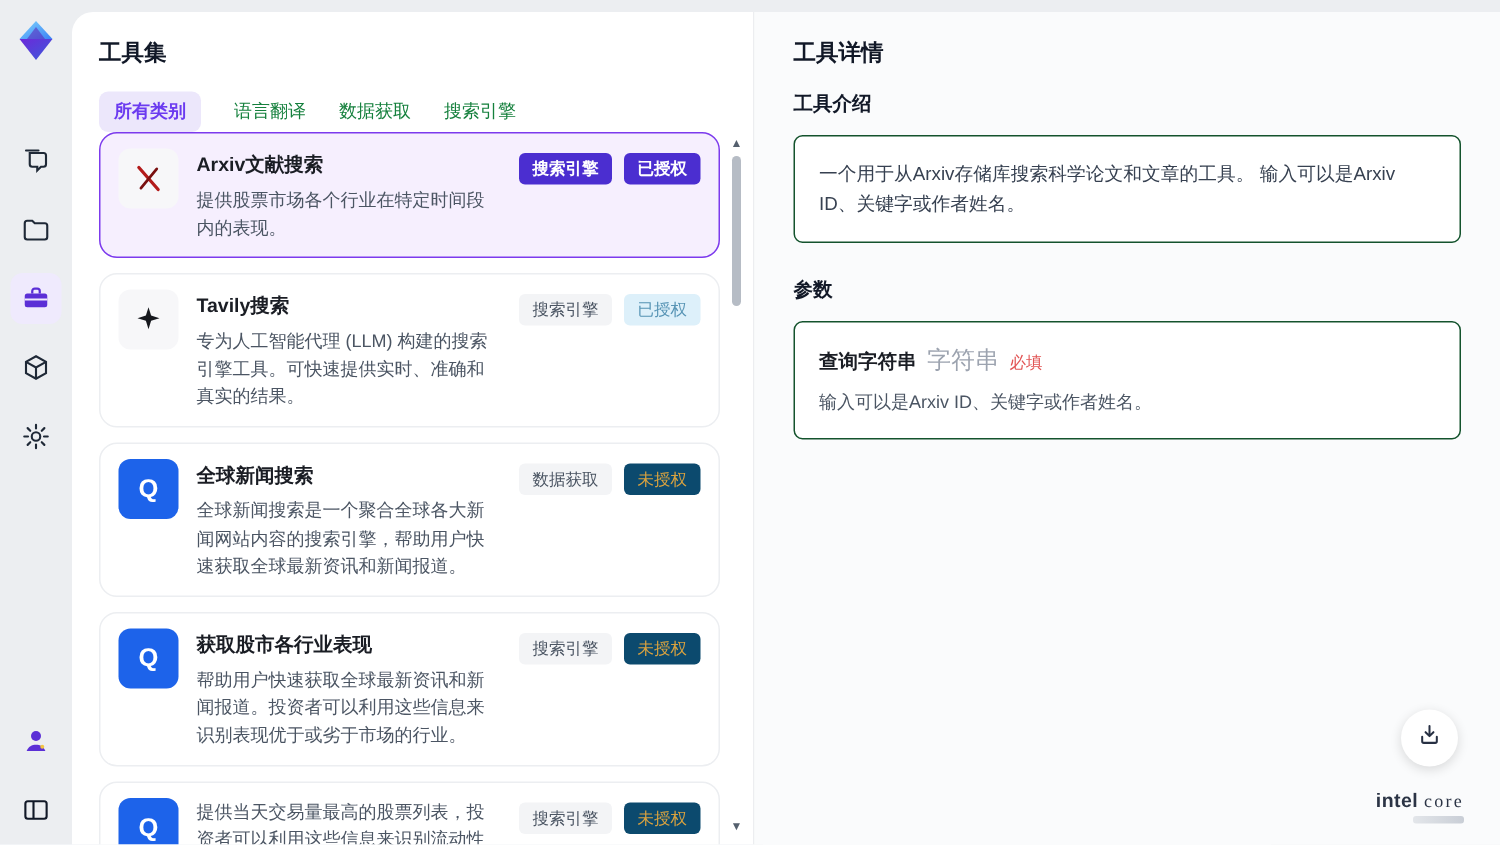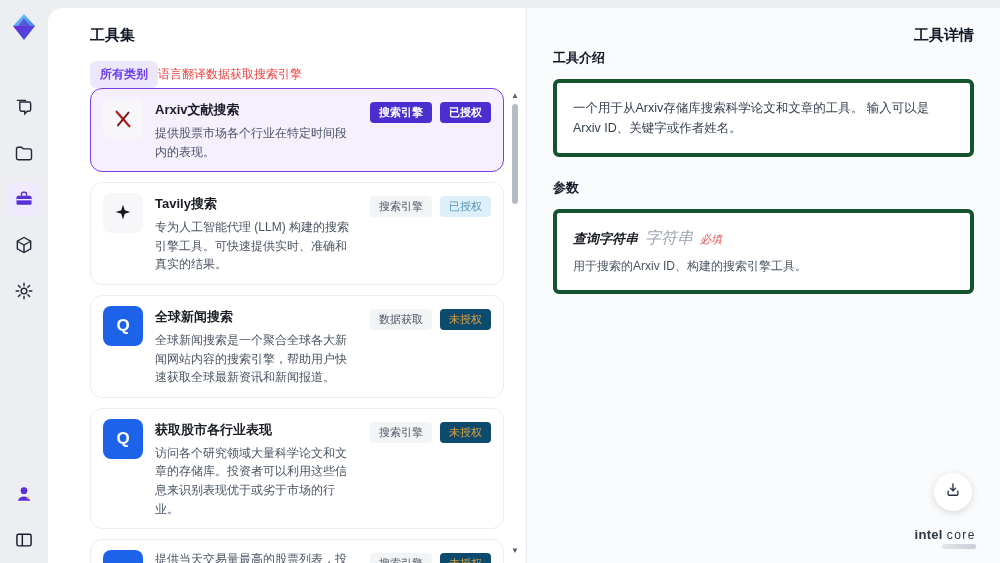--- a/index.html
+++ b/index.html
@@ -24,24 +24,24 @@
   .rail-spacer { flex:1; }
   .rail svg { display:block; }
 
   
   .surface {
     position:absolute; left:48px; top:8px; right:0; bottom:0;
     background:#ffffff; border-radius:14px 0 0 0; display:flex;
   }
 
   
-  .list-col { width:455px; flex:0 0 455px; position:relative; border-right:1px solid #ecedf0; padding:0 22px 0 18px;margin-left:24px; }
+  .list-col { width:455px; flex:0 0 455px; position:relative; border-right:1px solid #ecedf0; padding:0 22px 0 18px; }
   .list-title { font-size:15px; font-weight:bold; padding:18px 0 16px 0; }
-  .tabs { display:flex; align-items:center; padding-bottom:12px; }
-  .tab { font-size:12px; color:#ef4444; cursor:pointer; padding:5px 0; }
+  .tabs { display:flex; align-items:center; gap:22px; padding-bottom:12px; }
+  .tab { font-size:12px; color:#15803d; cursor:pointer; padding:5px 0; }
   .tab.active { background:#ece7fb; color:#6b3bf0; font-weight:bold; padding:5px 10px; border-radius:6px; }
   .cards { position:absolute; left:18px; right:22px; top:80px; bottom:0; overflow:hidden;
            display:flex; flex-direction:column; gap:10px; }
   .card {
     display:flex; gap:12px; padding:10px 12px; background:#fff;
     border:1px solid #eceef1; border-radius:12px; cursor:pointer; flex-shrink:0;
   }
   .card.selected { background:#f6effe; border:1.5px solid #7c3aed; }
   .tool-icon {
     width:40px; height:40px; border-radius:8px; flex-shrink:0;
@@ -61,43 +61,43 @@
 
   
   .vscroll { position:absolute; right:6px; top:84px; bottom:8px; width:10px; }
   .vscroll .arrow { position:absolute; left:0; width:10px; font-size:8px; color:#55606e; text-align:center; line-height:8px; }
   .vscroll .arrow.up { top:0; }
   .vscroll .arrow.down { bottom:0; }
   .vscroll .thumb { position:absolute; left:2px; top:12px; width:6px; height:100px; background:#b6bcc5; border-radius:3px; }
 
   
   .detail-col { flex:1; background:#fafbfc; padding:18px 26px; position:relative; }
-  .detail-title { font-size:15px; font-weight:bold; margin-bottom:4px;text-align:right; }
+  .detail-title { font-size:15px; font-weight:bold; margin-bottom:15px; }
   .section-head { font-size:13px; font-weight:bold; margin-bottom:12px; }
   .info-box {
-    background:#fff; border:4px solid #14532d; border-radius:6px;
+    background:#fff; border:1px solid #14532d; border-radius:6px;
     padding:15px 16px; margin-bottom:22px;
   }
   .info-text { font-size:12.5px; color:#374151; line-height:1.6; }
-  .param-row { display:flex; align-items:baseline; gap:7px; margin-bottom:9px;font-style:italic; }
+  .param-row { display:flex; align-items:baseline; gap:7px; margin-bottom:9px; }
   .param-name { font-size:13px; font-weight:bold; color:#1a1d24; }
   .param-type { font-size:16px; color:#9ca3af; }
   .param-req { font-size:11px; color:#e25555; }
   .param-desc { font-size:12px; color:#4b5563; }
 
   
   .dl-fab {
     position:absolute; right:28px; bottom:52px; width:38px; height:38px;
     border-radius:50%; background:#fff; box-shadow:0 2px 8px rgba(0,0,0,.14);
     display:flex; align-items:center; justify-content:center; cursor:pointer;
   }
   .brand { position:absolute; right:24px; bottom:14px; text-align:right; }
   .brand-mark { font-size:13px; color:#2b3445; letter-spacing:.3px; }
   .brand-mark .b1 { font-weight:bold; }
-  .brand-mark .b2 { font-weight:normal; letter-spacing:1.5px; font-size:12px; }
+  .brand-mark .b2 { font-weight:normal; letter-spacing:1.5px; font-size:12px;font-family:Liberation Serif, serif; }
   .brand-subbar { margin-top:2px; margin-left:auto; width:34px; height:5px; border-radius:2px;
     background:linear-gradient(90deg,#e3e6ea,#c9ced6); }
 </style>
 </head>
 <body>
 
 <div class="rail">
   <div class="rail-logo">
     <svg width="30" height="30" viewBox="0 0 30 30">
       <defs>
@@ -243,21 +243,21 @@
           <span class="tag auth-no">未授权</span>
         </div>
       </div>
 
       <div class="card">
         <div class="tool-icon blue">
             <span class="q">Q</span>
           </div>
         <div class="card-body">
           <div class="card-title">获取股市各行业表现</div>
-          <div class="card-desc">访问各个研究领域大量科学论文和文章的存储库。投资者可以利用这些信息来识别表现优于或劣于市场的行业。</div>
+          <div class="card-desc">帮助用户快速获取全球最新资讯和新闻报道。投资者可以利用这些信息来识别表现优于或劣于市场的行业。</div>
         </div>
         <div class="card-tags">
           <span class="tag cat">搜索引擎</span>
           <span class="tag auth-no">未授权</span>
         </div>
       </div>
 
       <div class="card">
         <div class="tool-icon blue">
             <span class="q">Q</span>
@@ -288,21 +288,21 @@
       <div class="info-text">一个用于从Arxiv存储库搜索科学论文和文章的工具。 输入可以是Arxiv ID、关键字或作者姓名。</div>
     </div>
 
     <div class="section-head">参数</div>
     <div class="info-box">
       <div class="param-row">
         <span class="param-name">查询字符串</span>
         <span class="param-type">字符串</span>
         <span class="param-req">必填</span>
       </div>
-      <div class="param-desc">用于搜索的Arxiv ID、构建的搜索引擎工具。</div>
+      <div class="param-desc">输入可以是Arxiv ID、关键字或作者姓名。</div>
     </div>
 
     <div class="dl-fab">
       <span>
         <svg width="18" height="18" viewBox="0 0 24 24" fill="none" stroke="#273043" stroke-width="1.8" stroke-linecap="round" stroke-linejoin="round">
           <path d="M12 4v8M8.5 9.5L12 13l3.5-3.5"></path>
           <path d="M5.5 13.5v4a1.5 1.5 0 0 0 1.5 1.5h10a1.5 1.5 0 0 0 1.5-1.5v-4"></path>
         </svg>
       </span>
     </div>

